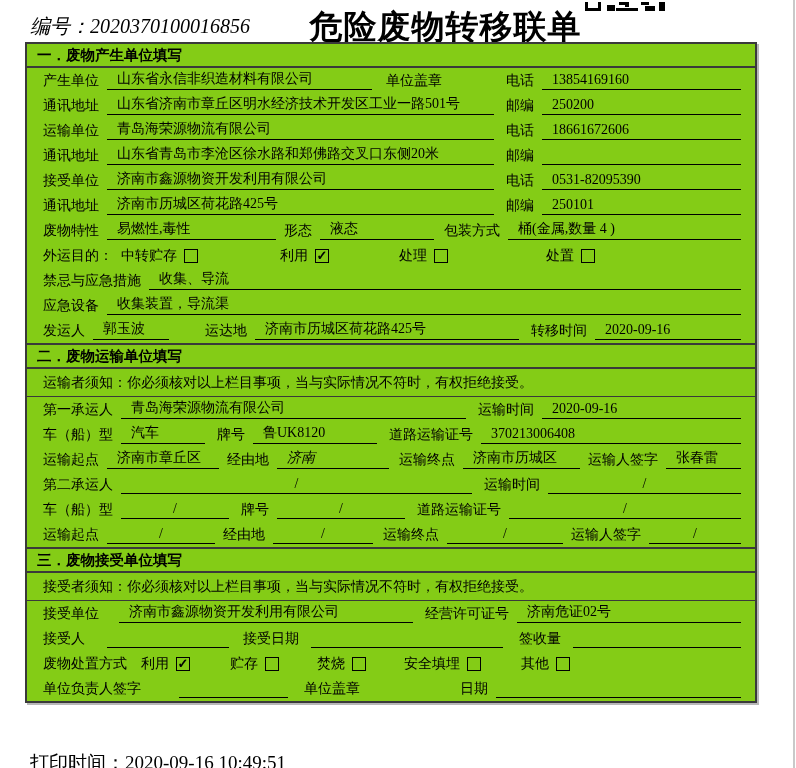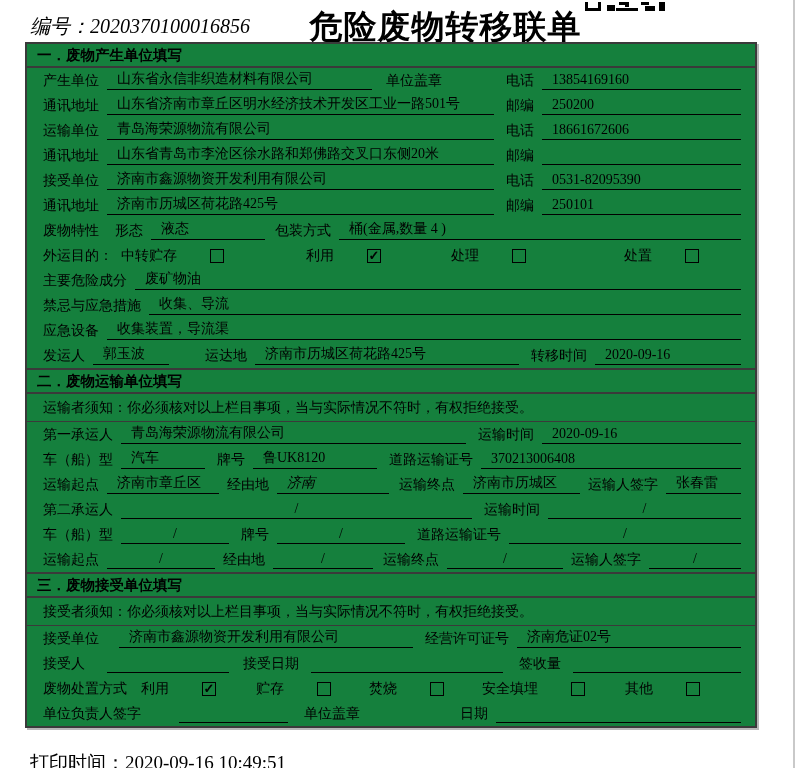--- a/index.html
+++ b/index.html
@@ -11,21 +11,21 @@
   .page-edge{position:absolute;top:0;right:1px;width:2px;height:768px;background:#c9c9c9;}
   
   .hdr{position:absolute;top:0;left:0;width:796px;height:42px;}
   .doc-number{position:absolute;left:30px;top:13px;font-size:20px;white-space:nowrap;font-style:italic;}
   .doc-title{position:absolute;left:95px;right:0;top:5px;text-align:center;
     font-size:33px;font-weight:bold;letter-spacing:1px;white-space:nowrap;}
   .qr-frag{position:absolute;left:585px;top:0;}
   
   .form-table{
     position:absolute;left:25px;top:42px;width:732px;box-sizing:border-box;
-    border:2px solid #3a3a3a;background:#15803d;
+    border:2px solid #3a3a3a;background:#84cc16;
     box-shadow:2px 2px 0 rgba(0,0,0,0.28);
   }
   .sec-header{
     height:21px;line-height:21px;padding:1px 10px 0 10px;
     font-weight:bold;font-size:14.5px;
     border-bottom:2px solid #3a3a3a;white-space:nowrap;
   }
   .sec-header.bt{border-top:2px solid #3a3a3a;}
   .row{
     display:flex;align-items:flex-end;height:25px;
@@ -36,21 +36,21 @@
     display:flex;align-items:center;height:28px;padding:0 16px;box-sizing:border-box;
     border-bottom:1.5px solid #3a3a3a;white-space:nowrap;
   }
   .lbl{flex:0 0 auto;margin-right:8px;}
   .val{
     flex:0 0 auto;border-bottom:1px solid #000;
     padding:0 4px 1px 10px;overflow:hidden;min-width:20px;
   }
   .val.fill{flex:1 1 auto;}
   .ctr{text-align:center;padding-left:4px;}
-  .cbg{display:inline-flex;align-items:center;gap:26px;}
+  .cbg{display:inline-flex;align-items:center;}
   .cb{
     width:12px;height:12px;border:1.5px solid #000;margin-left:7px;
     display:inline-flex;align-items:center;justify-content:center;
     font-size:13px;line-height:1;font-weight:bold;
   }
   .ftr{position:absolute;left:30px;top:750px;font-size:19px;white-space:nowrap;}
   svg.qrsvg rect{fill:#000;}
 </style>
 </head>
 <body>
@@ -119,20 +119,21 @@
   <div class="row">
     <span class="lbl">通讯地址</span>
     <span class="val fill">济南市历城区荷花路425号</span>
     <span class="lbl" style="margin-left:12px;">邮编</span>
     <span class="val" style="width:185px;">250101</span>
   </div>
 
 
   <div class="row">
     <span class="lbl">废物特性</span>
+    <span class="val" style="width:155px;">易燃性,毒性</span>
     <span class="lbl" style="margin-left:8px;">形态</span>
     <span class="val" style="width:100px;">液态</span>
     <span class="lbl" style="margin-left:10px;">包装方式</span>
     <span class="val fill">桶(金属,数量 4 )</span>
   </div>
 
   <div class="row cbrow">
     <span class="lbl">外运目的：</span>
     <span class="cbg">
         <span>中转贮存</span>
@@ -153,24 +154,20 @@
         </span>
       </span>
     <span class="cbg" style="margin-left:98px;">
         <span>处置</span>
         <span class="cb">
           <span></span>
         </span>
       </span>
   </div>
 
-  <div class="row">
-    <span class="lbl">主要危险成分</span>
-    <span class="val fill">废矿物油</span>
-  </div>
 
   <div class="row">
     <span class="lbl">禁忌与应急措施</span>
     <span class="val fill">收集、导流</span>
   </div>
 
   <div class="row">
     <span class="lbl">应急设备</span>
     <span class="val fill">收集装置，导流渠</span>
   </div>

